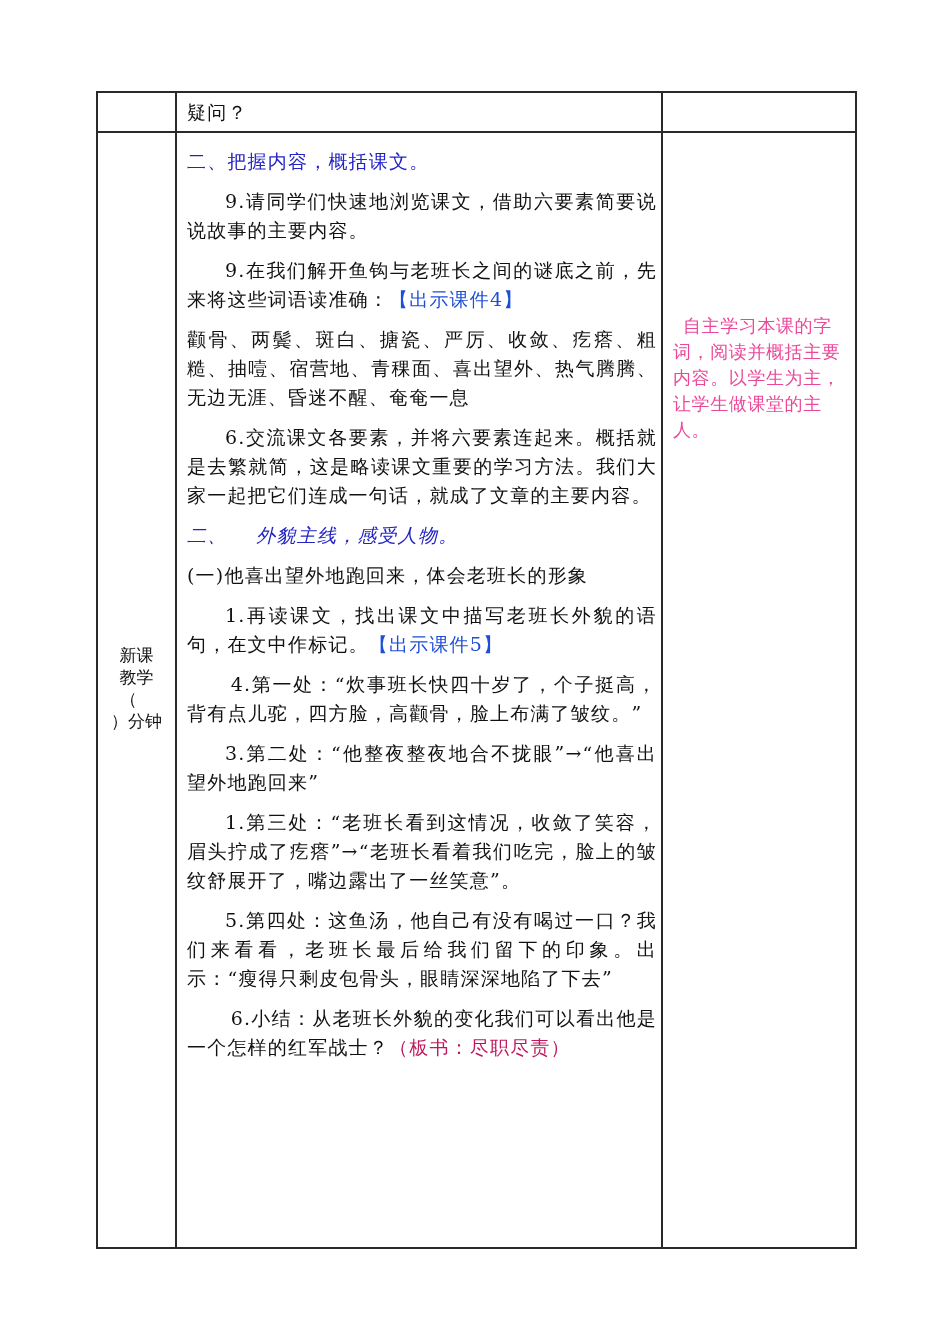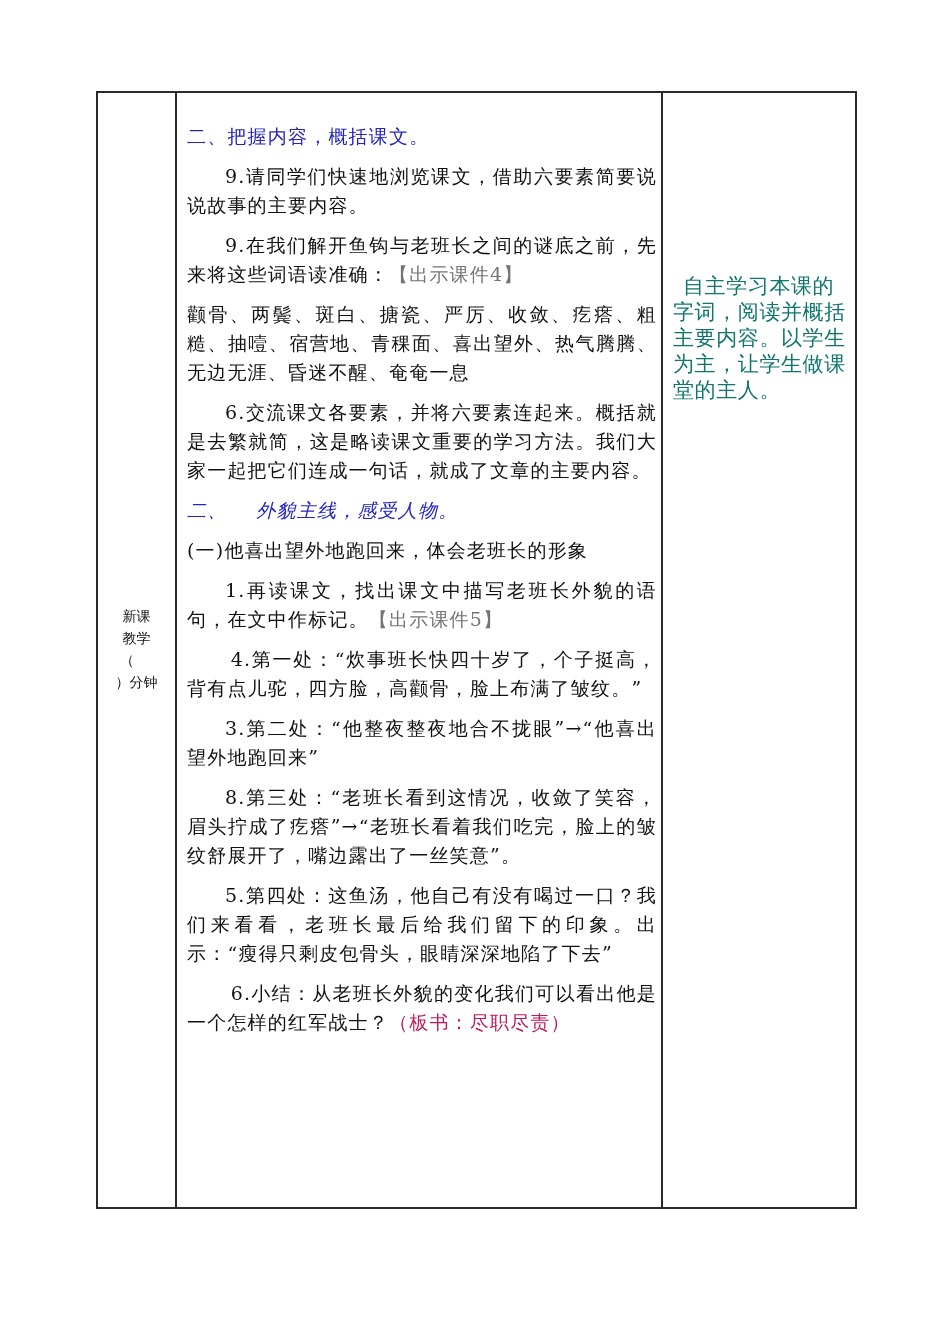--- a/index.html
+++ b/index.html
@@ -12,61 +12,72 @@
   col.c1 { width: 79px; }
   col.c2 { width: 486px; }
   col.c3 { width: 194px; }
   .row-top td { height: 38px; }
   .row-main td { height: 1114px; }
   .cell-text { padding: 4px 4px 0 10px; font-size: 19px; line-height: 29px; letter-spacing: 1.2px; }
   .top-text { padding-top: 5px; }
   .para { margin: 0 0 11px 0; text-align: justify; }
   .indent { text-indent: 2em; }
   .heading-blue { color: #2323c4; }
-  .ref-blue { color: #737373; }
+  .ref-blue { color: #1d4ed8; }
   .red { color: #be185d; }
   .label-cell { text-align: center; vertical-align: middle !important; font-family: Liberation Mono, monospace;
-                font-size: 14px; line-height: 22px; }
-  .note { font-family: "DejaVu Sans", "Liberation Sans", sans-serif; color: #0f766e;
-          font-size: 21px; line-height: 26px; padding: 180px 4px 0 10px; letter-spacing: 0.6px; }
+                font-size: 17px; line-height: 22px; }
+  .note { font-family: "DejaVu Sans", "Liberation Sans", sans-serif; color: #ec4899;
+          font-size: 18px; line-height: 26px; padding: 180px 4px 0 10px; letter-spacing: 0.6px; }
   .note .lead { display: inline-block; width: 10px; }
 </style>
 </head>
 <body>
 
 <div class="page">
   <table class="lesson">
     <colgroup>
         <col class="c1">
         <col class="c2">
         <col class="c3">
       </colgroup>
     <tbody>
+        <tr class="row-top">
+      <td>
+        <div class="cell-text"></div>
+      </td>
+      <td>
+        <div class="cell-text top-text">疑问？</div>
+      </td>
+      <td>
+        <div class="cell-text"></div>
+      </td>
+    </tr>
     <tr class="row-main">
       <td class="label-cell">
         <div>
           <div>新课</div>
           <div>教学</div>
           <div style="text-align:left;padding-left:22px;">（</div>
           <div>）分钟</div>
         </div>
       </td>
       <td>
-        <div class="cell-text" style="padding-top:14px;margin-top:15px;">
+        <div class="cell-text" style="padding-top:14px;">
           <p class="para heading-blue">二、把握内容，概括课文。</p>
           <p class="para indent"><span>9.请同学们快速地浏览课文，借助六要素简要说说故事的主要内容。</span></p>
           <p class="para indent"><span>9.在我们解开鱼钩与老班长之间的谜底之前，先来将这些词语读准确：</span><span class="ref-blue">【出示课件4】</span></p>
           <p class="para"> 颧骨、两鬓、斑白、搪瓷、严厉、收敛、疙瘩、粗糙、抽噎、宿营地、青稞面、喜出望外、热气腾腾、无边无涯、昏迷不醒、奄奄一息</p>
           <p class="para indent">6.交流课文各要素，并将六要素连起来。概括就是去繁就简，这是略读课文重要的学习方法。我们大家一起把它们连成一句话，就成了文章的主要内容。</p>
           <p class="para heading-blue" style="white-space:pre;font-style:italic;">二、    外貌主线，感受人物。</p>
           <p class="para">(一)他喜出望外地跑回来，体会老班长的形象</p>
           <p class="para indent"><span>1.再读课文，找出课文中描写老班长外貌的语句，在文中作标记。</span><span class="ref-blue">【出示课件5】</span></p>
           <p class="para indent" style="text-indent:2.3em;">4.第一处：“炊事班长快四十岁了，个子挺高，背有点儿驼，四方脸，高颧骨，脸上布满了皱纹。”</p>
           <p class="para indent">3.第二处：“他整夜整夜地合不拢眼”→“他喜出望外地跑回来”</p>
-          <p class="para indent">8.第三处：“老班长看到这情况，收敛了笑容，眉头拧成了疙瘩”→“老班长看着我们吃完，脸上的皱纹舒展开了，嘴边露出了一丝笑意”。</p>
+          <p class="para indent">1.第三处：“老班长看到这情况，收敛了笑容，眉头拧成了疙瘩”→“老班长看着我们吃完，脸上的皱纹舒展开了，嘴边露出了一丝笑意”。</p>
           <p class="para indent">5.第四处：这鱼汤，他自己有没有喝过一口？我们来看看，老班长最后给我们留下的印象。出示：“瘦得只剩皮包骨头，眼睛深深地陷了下去”</p>
           <p class="para indent" style="text-indent:2.3em;"><span>6.小结：从老班长外貌的变化我们可以看出他是一个怎样的红军战士？</span><span class="red">（板书：尽职尽责）</span></p>
         </div>
       </td>
       <td>
         <div class="note"><span class="lead"></span><span>自主学习本课的字词，阅读并概括主要内容。以学生为主，让学生做课堂的主人。</span></div>
       </td>
     </tr>
   </tbody>
     </table>

